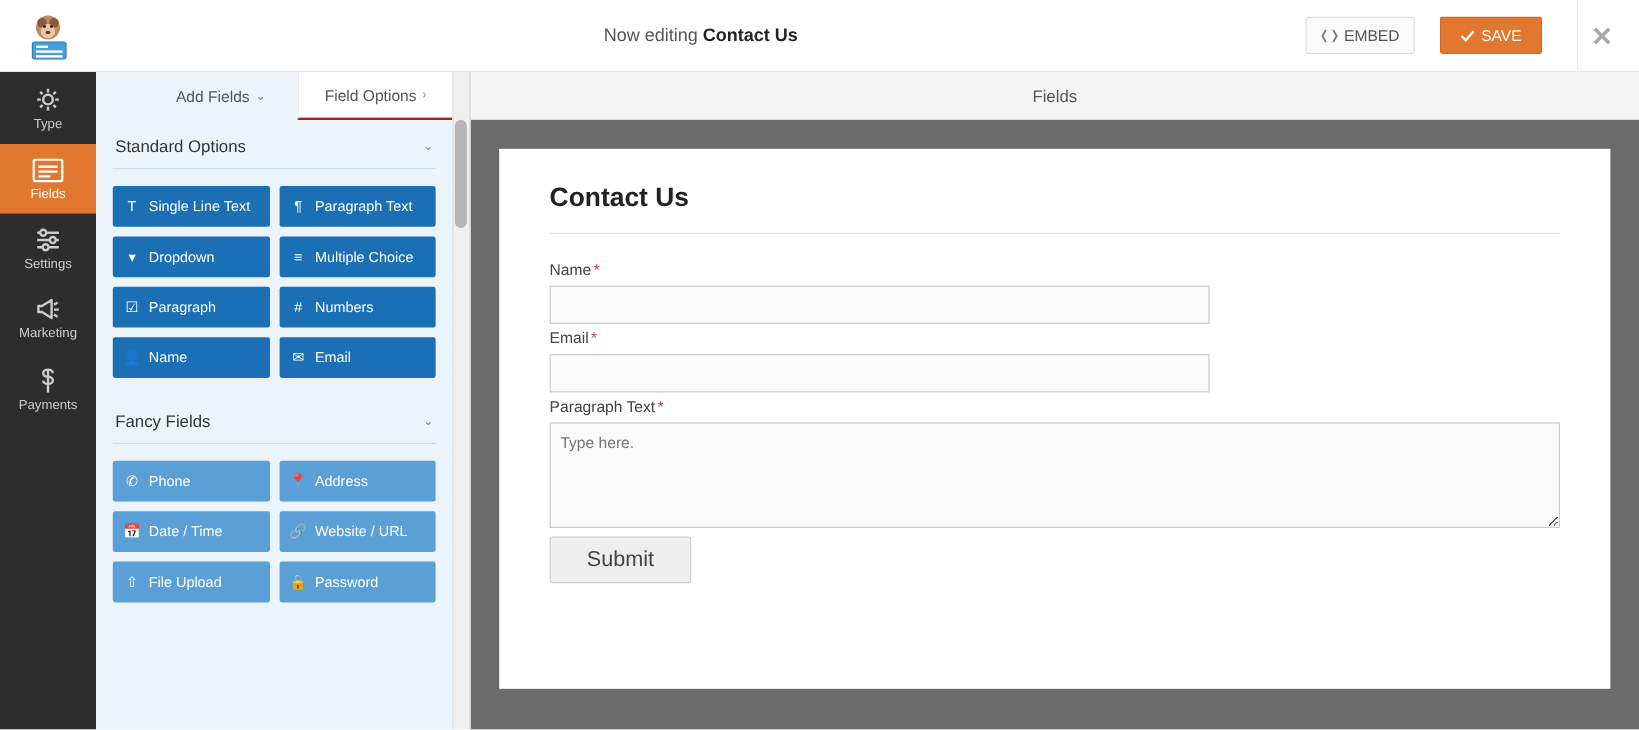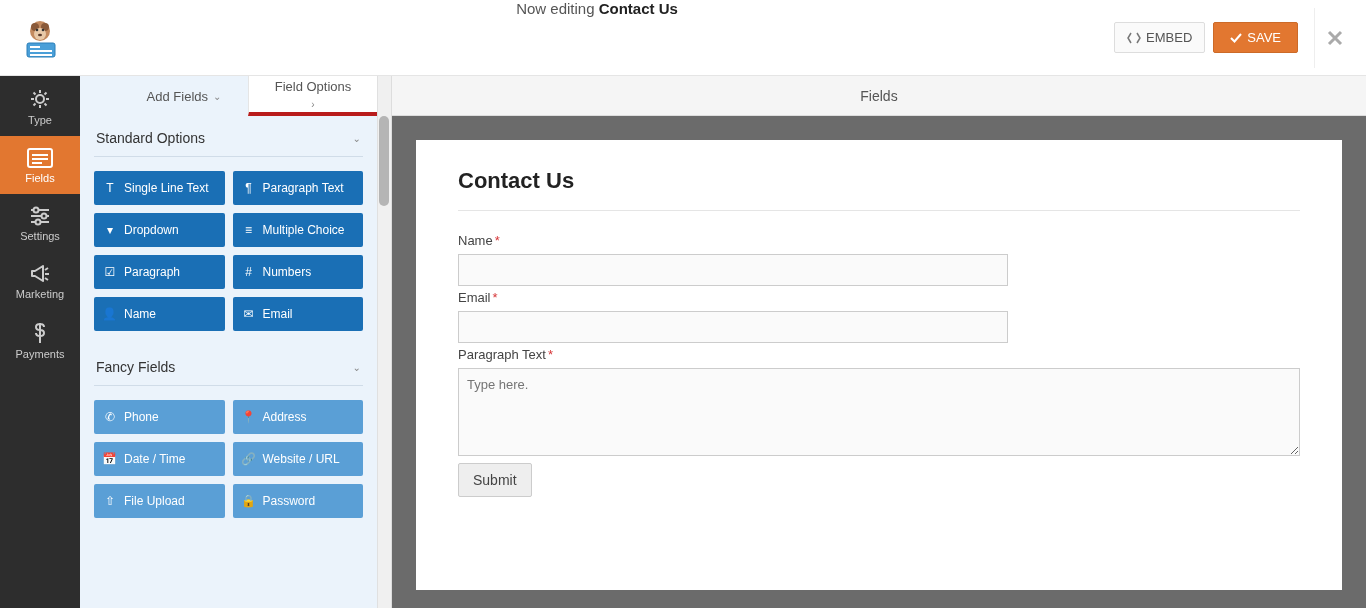--- a/index.html
+++ b/index.html
@@ -1,62 +1,62 @@
 <!DOCTYPE html>
 <html><head>
 <meta charset="utf-8">
 <style>
 * { box-sizing: border-box; margin: 0; padding: 0; }
 body { font-family: "Helvetica Neue", Arial, sans-serif; font-size: 13px; color: #444; background: #fff; width: 1366px; height: 608px; overflow: hidden; }
 
-.topbar { height: 76px; border-bottom: 1px solid #e5e5e5; display: flex; position: relative; }
+.topbar { height: 60px; border-bottom: 1px solid #e5e5e5; display: flex; align-items: center; position: relative; }
 .logo { width: 80px; display: flex; align-items: center; justify-content: center; }
 .logo-svg { width: 42px; height: 42px; }
 .topbar-center { flex: 1; text-align: center; font-size: 15px; color: #555; }
 .topbar-center b { color: #222; font-weight: 700; }
-.topbar-right { display: flex; align-items: center; gap: 8px; padding-right: 12px; }
+.topbar-right { display: flex; align-items: center; gap: 21px; padding-right: 12px; }
 .btn-embed { background: #fafafa; border: 1px solid #ddd; color: #555; padding: 7px 12px; font-size: 13px; cursor: pointer; border-radius: 2px; display: flex; align-items: center; gap: 5px; }
 .btn-save { background: #e27730; border: 1px solid #cc6a28; color: #fff; padding: 7px 16px; font-size: 13px; font-weight: 400; cursor: pointer; border-radius: 2px; display: flex; align-items: center; gap: 5px; }
 .btn-close { width: 40px; text-align: center; color: #999; font-size: 24px; cursor: pointer; border-left: 1px solid #eee; height: 60px; display: flex; align-items: center; justify-content: center; margin-left: 8px; }
 
 .main { display: flex; height: 548px; }
 
 .nav { width: 80px; background: #2d2d2d; display: flex; flex-direction: column; }
 .nav-item { color: #ccc; text-align: center; padding: 12px 4px 10px; cursor: pointer; font-size: 11px; }
 .nav-item.active { background: #e27730; color: #fff; }
 .nav-item .nav-icon { display: block; margin: 0 auto 4px; }
 
 .panel { width: 312px; background: #ebf3fb; position: relative; border-right: 1px solid #ddd; }
 .panel-scroll { position: absolute; right: 0; top: 0; bottom: 0; width: 14px; background: #f0f0f0; border-left: 1px solid #e0e0e0; }
 .panel-thumb { position: absolute; right: 2px; top: 40px; width: 10px; height: 90px; background: #b5b5b5; border-radius: 5px; }
 .panel-inner { padding-right: 14px; height: 100%; overflow: hidden; }
 
 .panel-tabs { display: flex; height: 40px; background: #fff; }
 .panel-tab { flex: 1; display: flex; align-items: center; justify-content: center; font-size: 13px; color: #555; cursor: pointer; gap: 5px; }
 .panel-tab.active { background: #ebf3fb; padding-left: 40px; }
-.panel-tab:not(.active) { background: #fff; border-bottom: 4px solid #b91c1c; border-left: 1px solid #e5e5e5; flex-direction: column; }
+.panel-tab:not(.active) { background: #fff; border-bottom: 2px solid #b91c1c; border-left: 1px solid #e5e5e5; }
 
 .section { padding: 14px 14px 0; }
 .section-head { display: flex; justify-content: space-between; align-items: center; color: #333; font-size: 14px; padding: 0 2px 10px; border-bottom: 1px solid #d0dce8; cursor: pointer; }
 .field-grid { display: grid; grid-template-columns: 1fr 1fr; gap: 8px; padding: 14px 0; }
 .field-btn { background: #1a6fb5; color: #fff; border: none; text-align: left; padding: 10px 10px; font-size: 12px; cursor: pointer; border-radius: 2px; display: flex; align-items: center; gap: 8px; }
 .field-btn.fancy { background: #5a9fd6; }
 .field-btn .fi { width: 12px; display: inline-flex; justify-content: center; }
 
 .canvas-wrap { flex: 1; background: #6b6b6b; display: flex; flex-direction: column; }
 .canvas-title { height: 40px; background: #f5f5f5; color: #555; text-align: center; line-height: 40px; font-size: 14px; border-bottom: 1px solid #ddd; }
 .canvas-area { flex: 1; padding: 24px; overflow: auto; }
 .form-card { background: #fff; padding: 28px 42px 36px; min-height: 450px; }
 .form-title { font-size: 22px; color: #222; font-weight: 700; padding-bottom: 16px; border-bottom: 1px solid #e5e5e5; margin-bottom: 22px; }
 .form-field { margin-bottom: 4px; }
 .form-label { font-size: 13px; color: #444; display: block; margin-bottom: 6px; }
 .req { color: #d63638; margin-left: 2px; }
 .form-input { width: 550px; max-width: 100%; height: 32px; border: 1px solid #ccc; background: #fafafa; padding: 4px 8px; font-size: 13px; }
 .form-textarea { width: 100%; height: 88px; border: 1px solid #ccc; background: #fafafa; padding: 8px; font-size: 13px; color: #888; resize: both; font-family: inherit; }
-.btn-submit { background: #eee; border: 1px solid #ccc; color: #444; padding: 8px 14px; font-size: 14px; cursor: pointer; border-radius: 2px; }
+.btn-submit { background: #eee; border: 1px solid #ccc; color: #444; padding: 8px 30px; font-size: 18px; cursor: pointer; border-radius: 2px; }
 
 .chev { font-size: 10px; color: #888; }
 svg { display: block; }
 </style>
 </head>
 <body>
 
 <div class="topbar">
   <div class="logo">
     <svg class="logo-svg" viewBox="0 0 42 42">

